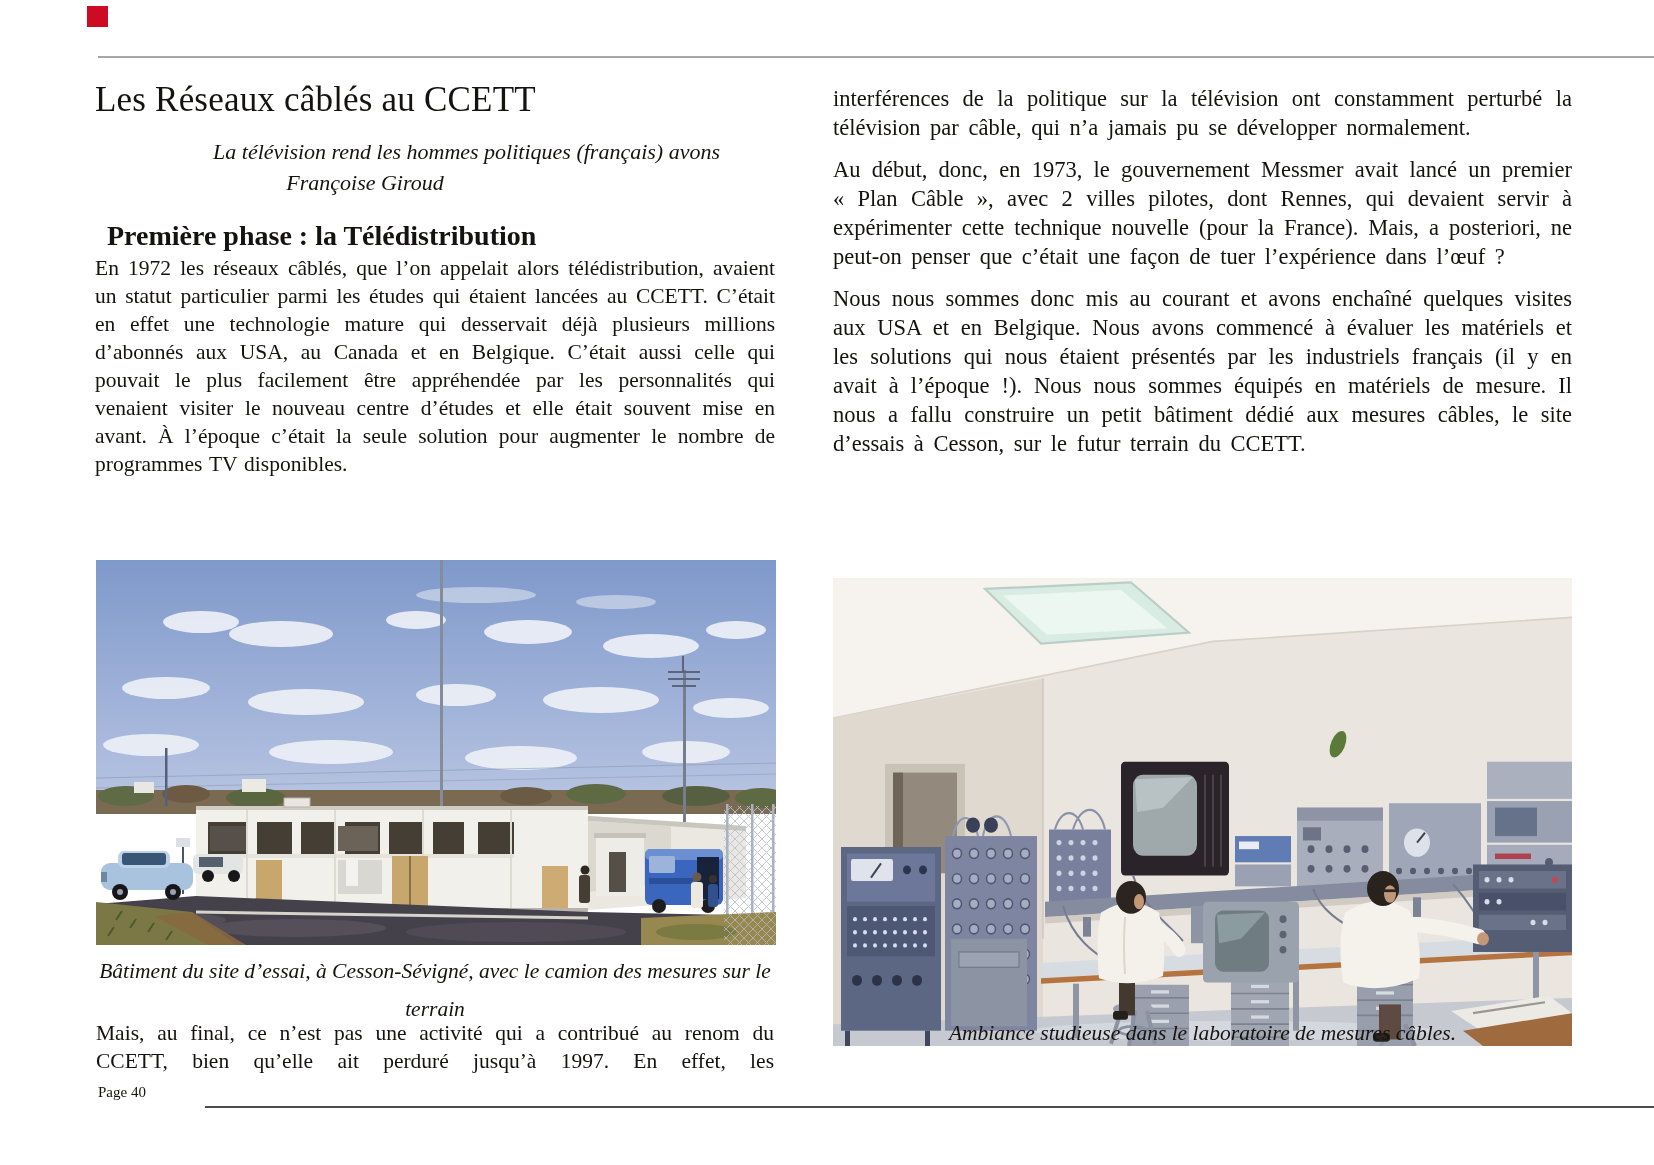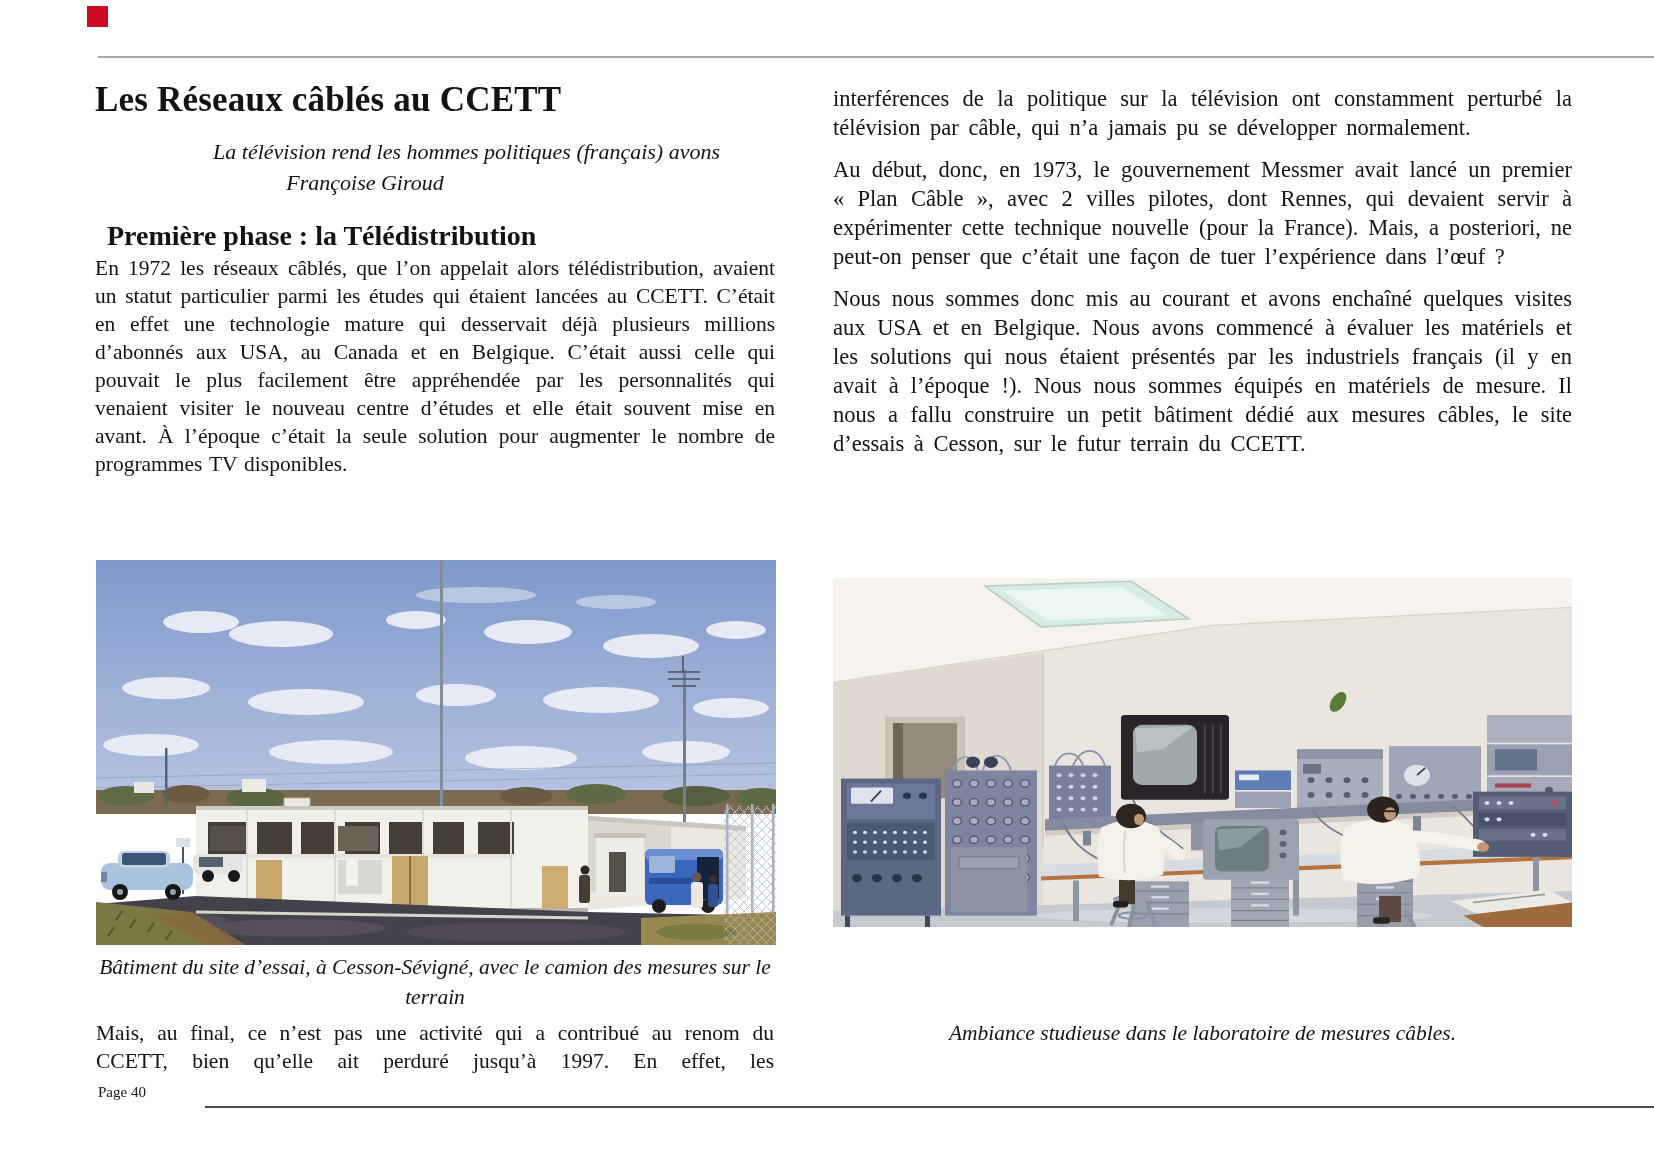--- a/index.html
+++ b/index.html
@@ -9,39 +9,39 @@
     font-family:"Liberation Serif", serif;
     color:#151310;
   }
   .abs{position:absolute;}
   
   .marker{left:87px;top:6px;width:21px;height:21px;background:#cd0c23;}
   
   .top-rule{left:98px;top:56px;width:1556px;height:2px;background:#a6a6a6;}
   .footer-rule{left:205px;top:1106px;width:1449px;height:2px;background:#4c4c4c;}
   
-  .title{left:95px;top:80px;width:680px;font-size:35px;font-weight:bold;letter-spacing:.2px;}
+  .title{left:95px;top:80px;width:680px;font-size:35px;font-weight:normal;letter-spacing:.2px;}
   .quote1{left:95px;top:139px;width:680px;font-size:22px;font-style:italic;text-align:right;padding-right:55px;box-sizing:border-box;}
   .quote2{left:95px;top:170px;width:680px;font-size:22px;font-style:italic;text-align:center;padding-right:140px;box-sizing:border-box;}
   .heading{left:95px;top:208px;width:680px;font-size:28px;font-weight:bold;}
   
   .colL{left:95px;top:254px;width:680px;}
   .colR{left:833px;top:84px;width:739px;}
   .body-par{
     font-size:21.5px;line-height:28px;text-align:justify;margin:0 0 13px 0;
     word-spacing:1.5px;
   }
   .colR .body-par{font-size:22.5px;line-height:29px;word-spacing:4px;}
   .par-cont{text-align-last:justify;}
   
   figure{margin:0;padding:0;}
   .figL{left:96px;top:560px;width:680px;height:385px;}
-  .figR{left:833px;top:578px;width:739px;height:349px;}
+  .figR{left:833px;top:578px;width:739px;height:468px;}
   .figL svg,.figR svg{display:block;width:100%;height:100%;}
-  .capL{left:95px;top:952px;width:680px;font-size:21.5px;line-height:30px;font-style:italic;text-align:center;}
+  .capL{left:95px;top:952px;width:680px;font-size:21.5px;line-height:38px;font-style:italic;text-align:center;}
   .capR{left:833px;top:1018px;width:739px;font-size:21.5px;line-height:30px;font-style:italic;text-align:center;}
   .parL2{left:95px;top:1018px;width:680px;}
   .parL2 .body-par{margin:1px;}
   
   .footer-label{left:98px;top:1084px;font-size:15px;}
 </style>
 </head>
 <body>
 
 <div class="abs marker" style="background: rgb(205, 12, 35);"></div>

